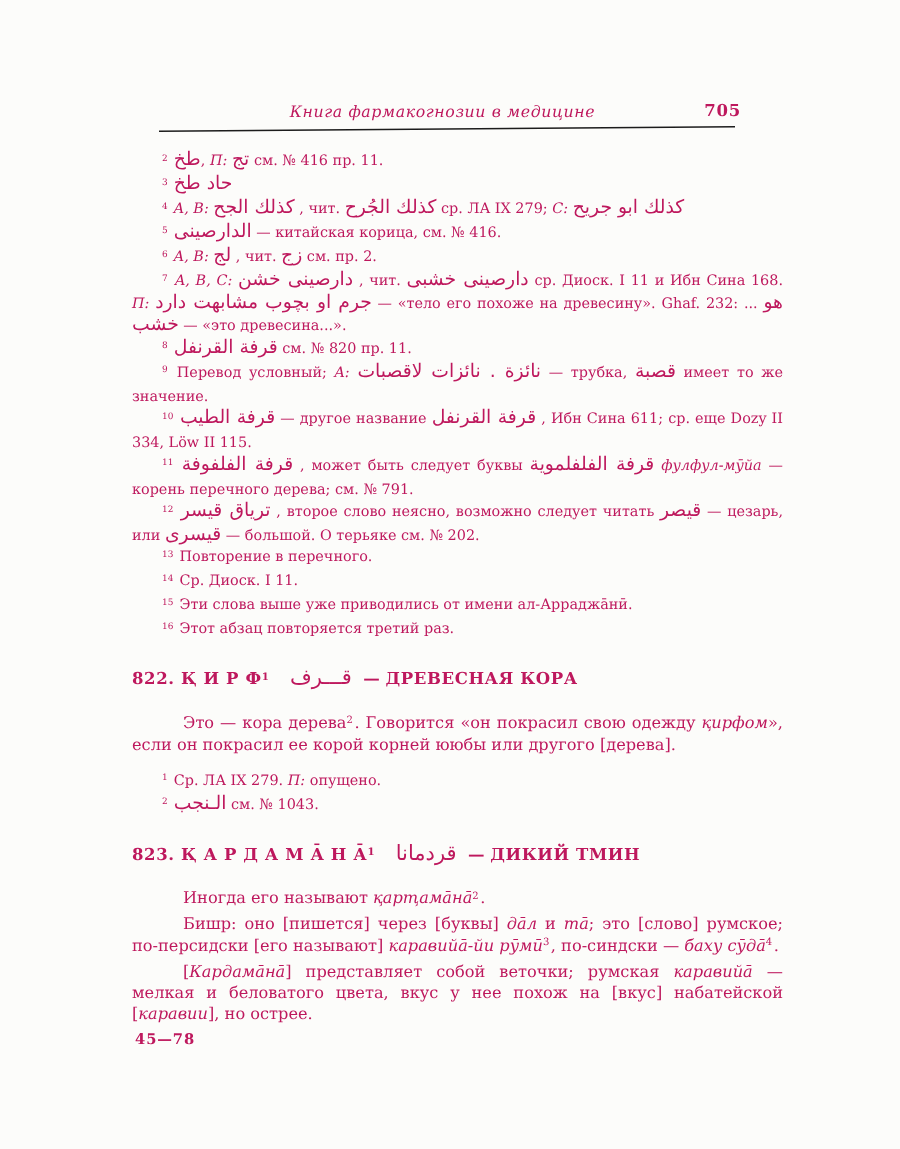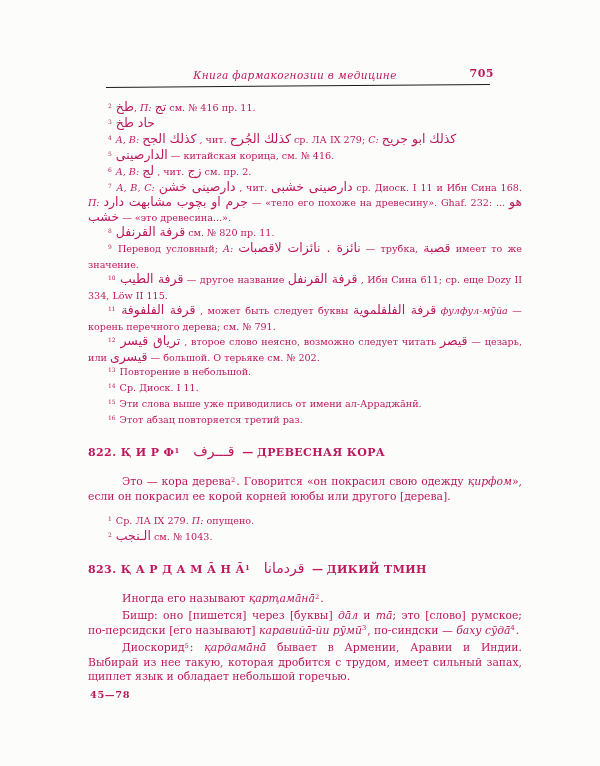--- a/index.html
+++ b/index.html
@@ -59,38 +59,38 @@
       <p class="fn"><span class="sup">3</span><span> </span><span class="ar">حاد طخ</span></p>
       <p class="fn"><span class="sup">4</span><span> </span><span class="it">A, B:</span><span> </span><span class="ar">كذلك الجح</span><span> , чит. </span><span class="ar">كذلك الجُرح</span><span> ср. ЛА IX 279; </span><span class="it">C:</span><span> </span><span class="ar">كذلك ابو جريح</span></p>
       <p class="fn"><span class="sup">5</span><span> </span><span class="ar">الدارصينى</span><span> — китайская корица, см. № 416.</span></p>
       <p class="fn"><span class="sup">6</span><span> </span><span class="it">A, B:</span><span> </span><span class="ar">لج</span><span> , чит. </span><span class="ar">زج</span><span> см. пр. 2.</span></p>
       <p class="fn"><span class="sup">7</span><span> </span><span class="it">A, B, C:</span><span> </span><span class="ar">دارصينى خشن</span><span> , чит. </span><span class="ar">دارصينى خشبى</span><span> ср. Диоск. I 11 и Ибн Сина 168. </span><span class="it">П:</span><span> </span><span class="ar">جرم او بچوب مشابهت دارد</span><span> — «тело его похоже на древесину». Ghaf. 232: ... </span><span class="ar">هو خشب</span><span> — «это древесина...».</span></p>
       <p class="fn"><span class="sup">8</span><span> </span><span class="ar">قرفة القرنفل</span><span> см. № 820 пр. 11.</span></p>
       <p class="fn"><span class="sup">9</span><span> Перевод условный; </span><span class="it">A:</span><span> </span><span class="ar">نائزة . نائزات لاقصبات</span><span> — трубка, </span><span class="ar">قصبة</span><span> имеет то же значение.</span></p>
       <p class="fn"><span class="sup">10</span><span> </span><span class="ar">قرفة الطيب</span><span> — другое название </span><span class="ar">قرفة القرنفل</span><span> , Ибн Сина 611; ср. еще Dozy II 334, Löw II 115.</span></p>
       <p class="fn"><span class="sup">11</span><span> </span><span class="ar">قرفة الفلفوفة</span><span> , может быть следует буквы </span><span class="ar">قرفة الفلفلموية</span><span> </span><span class="it">фулфул-мӯйа</span><span> — корень перечного дерева; см. № 791.</span></p>
       <p class="fn"><span class="sup">12</span><span> </span><span class="ar">ترياق قيسر</span><span> , второе слово неясно, возможно следует читать </span><span class="ar">قيصر</span><span> — цезарь, или </span><span class="ar">قيسرى</span><span> — большой. О терьяке см. № 202.</span></p>
-      <p class="fn"><span class="sup">13</span><span> Повторение в небольшой.</span></p>
+      <p class="fn"><span class="sup">13</span><span> Повторение в перечного.</span></p>
       <p class="fn"><span class="sup">14</span><span> Ср. Диоск. I 11.</span></p>
       <p class="fn"><span class="sup">15</span><span> Эти слова выше уже приводились от имени ал-Арраджа̄нӣ.</span></p>
       <p class="fn"><span class="sup">16</span><span> Этот абзац повторяется третий раз.</span></p>
     </section>
 
     <section>
       <p class="heading"><span>822. </span><span>Қ И Р Ф</span><span class="sup">1</span><span>&nbsp;&nbsp; </span><span class="ar">قـــرف</span><span> &nbsp;— ДРЕВЕСНАЯ КОРА</span></p>
       <p class="body-p first"><span>Это — кора дерева</span><span class="sup">2</span><span>. Говорится «он покрасил свою одежду </span><span class="it">қирфом</span><span>», если он покрасил ее корой корней ююбы или другого [дерева].</span></p>
       <div class="fnblock-inner">
         <p class="fn"><span class="sup">1</span><span> Ср. ЛА IX 279. </span><span class="it">П:</span><span> опущено.</span></p>
         <p class="fn"><span class="sup">2</span><span> </span><span class="ar">الـنجب</span><span> см. № 1043.</span></p>
       </div>
     </section>
 
     <section>
       <p class="heading"><span>823. </span><span>Қ А Р Д А М А̄ Н А̄</span><span class="sup">1</span><span>&nbsp;&nbsp; </span><span class="ar">قردمانا</span><span> &nbsp;— ДИКИЙ ТМИН</span></p>
       <p class="body-p first"><span>Иногда его называют </span><span class="it">қарҭама̄на̄</span><span class="sup">2</span><span>.</span></p>
       <p class="body-p"><span>Бишр: оно [пишется] через [буквы] </span><span class="it">да̄л</span><span> и </span><span class="it">та̄</span><span>; это [слово] румское; по-персидски [его называют] </span><span class="it">каравийа̄-йи рӯмӣ</span><span class="sup">3</span><span>, по-синдски — </span><span class="it">баху сӯда̄</span><span class="sup">4</span><span>.</span></p>
-      <p class="body-p"><span>Диоскорид</span><span class="sup">5</span><span>: </span><span class="it">қардама̄на̄</span><span> бывает в Армении, Аравии и Индии. Выбирай из нее такую, которая дробится с трудом, имеет сильный запах, щиплет язык и обладает небольшой горечью.</span></p>
+      <p class="body-p"><span>[</span><span class="it">Кардама̄на̄</span><span>] представляет собой веточки; румская </span><span class="it">каравийа̄</span><span> — мелкая и беловатого цвета, вкус у нее похож на [вкус] набатейской [</span><span class="it">каравии</span><span>], но острее.</span></p>
     </section>
 
     <div class="sig">45—78</div>
 
   </div>
 </div>
 
 </body></html>

